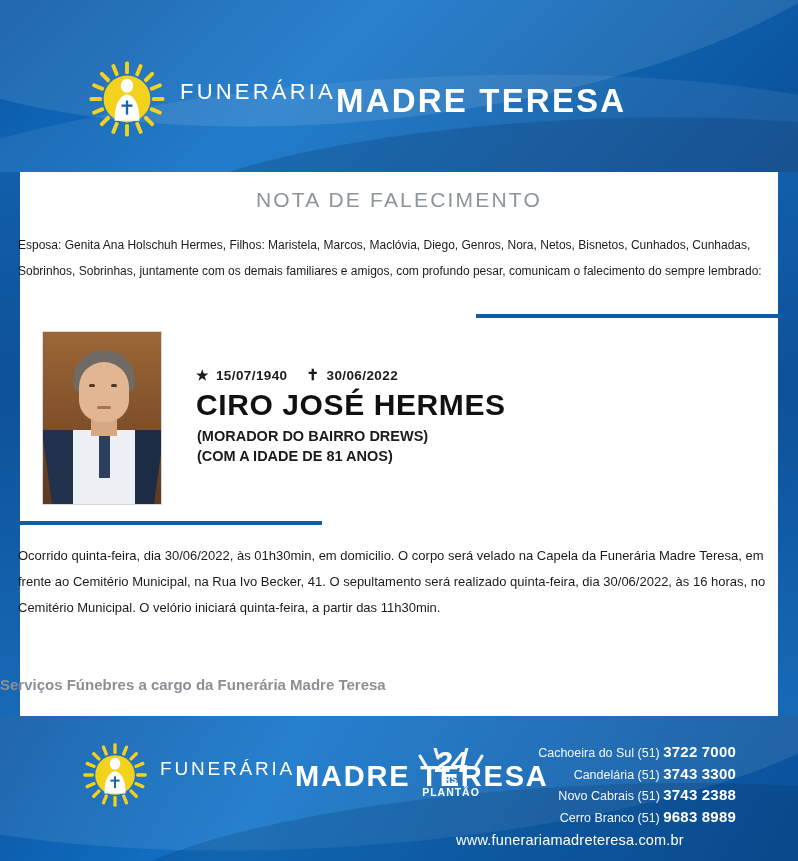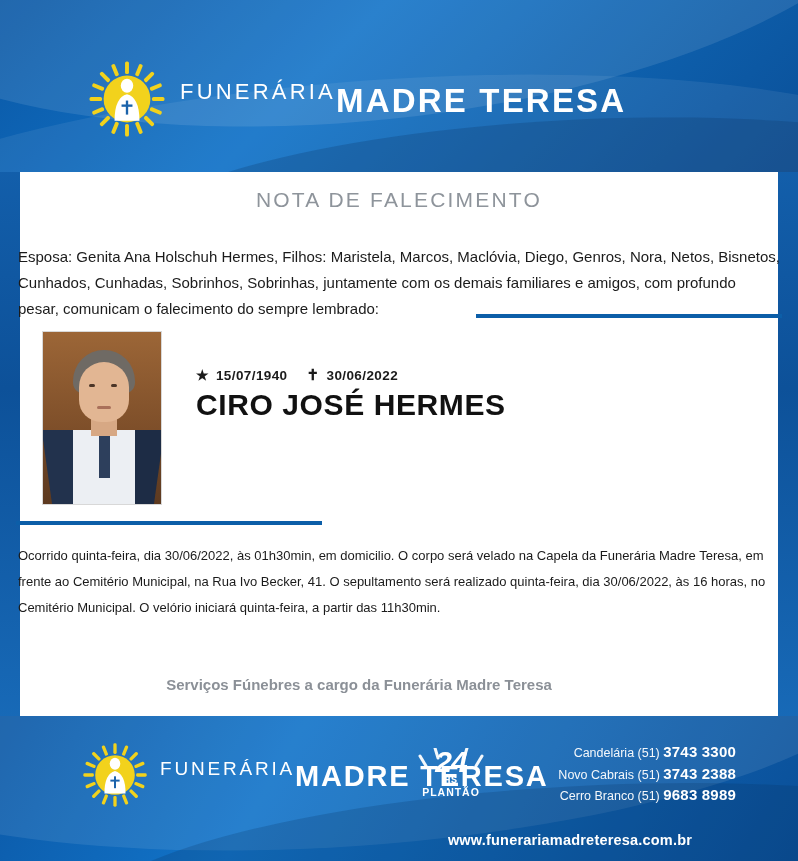--- a/index.html
+++ b/index.html
@@ -96,23 +96,23 @@
     text-align: center;
     font-size: 21px;
     letter-spacing: 2.2px;
     color: #8e949b;
     font-weight: normal;
   }
 
   
   .family {
     position: absolute;
-    left: 18px; top: 244px;
+    left: 18px; top: 232px;
     width: 762px;
-    font-size: 15px;
+    font-size: 12px;
     line-height: 26px;
     color: #1b1b1b;
   }
 
   
   .divider {
     position: absolute;
     height: 4px;
     background: #0c5ea8;
   }
@@ -249,21 +249,20 @@
     font-size: 13px;
     line-height: 26px;
     color: #1b1b1b;
   }
 
   
   .services {
     position: absolute;
     left: 0; top: 676px;
     width: 718px;
-    text-align: center;
     font-size: 15px;
     font-weight: bold;
     color: #8b9097;
   }
 
   
   .footer {
     position: absolute;
     left: 0; top: 716px;
     width: 798px;
@@ -350,21 +349,20 @@
     letter-spacing: 0.2px;
   }
   .site {
     position: absolute;
     left: 400px; top: 116px;
     width: 340px;
     text-align: center;
     color: #ffffff;
     font-size: 14.5px;
     letter-spacing: 0.2px;
-    font-weight: bold;
   }
 </style>
 </head>
 <body>
 
 <div class="page">
 
   <div class="edge-left"></div>
   <div class="edge-right"></div>
 
@@ -438,20 +436,22 @@
   </div>
 
   <div class="deceased-dates">
     <span class="star">★</span>
     <span>15/07/1940</span>
     <span class="cross">✝</span>
     <span>30/06/2022</span>
   </div>
 
   <div class="deceased-name">CIRO JOSÉ HERMES</div>
+  <div class="deceased-sub1">(MORADOR DO BAIRRO DREWS)</div>
+  <div class="deceased-sub2">(COM A IDADE DE 81 ANOS)</div>
 
   <div class="body-text">Ocorrido quinta-feira, dia 30/06/2022, às 01h30min, em domicilio. O corpo será velado na Capela da Funerária Madre Teresa, em frente ao Cemitério Municipal, na Rua Ivo Becker, 41. O sepultamento será realizado quinta-feira, dia 30/06/2022, às 16 horas, no Cemitério Municipal. O velório iniciará quinta-feira, a partir das 11h30min.</div>
 
   <div class="services">Serviços Fúnebres a cargo da Funerária Madre Teresa</div>
 
   <div class="footer">
     <div class="fswoosh1"></div>
     <div class="fswoosh2"></div>
 
     <div class="footer-logo">
@@ -503,20 +503,24 @@
           <line x1="60" y1="18" x2="66" y2="8"></line>
         </g>
       </svg>
       <div class="num">24</div>
       <div class="hs">HS</div>
       <div class="plantao">PLANTÃO</div>
     </div>
 
     <div class="phones">
       <div class="phone-row">
+        <span class="city">Cachoeira do Sul (51)</span>
+        <span class="num">3722 7000</span>
+      </div>
+      <div class="phone-row">
         <span class="city">Candelária (51)</span>
         <span class="num">3743 3300</span>
       </div>
       <div class="phone-row">
         <span class="city">Novo Cabrais (51)</span>
         <span class="num">3743 2388</span>
       </div>
       <div class="phone-row">
         <span class="city">Cerro Branco (51)</span>
         <span class="num">9683 8989</span>

